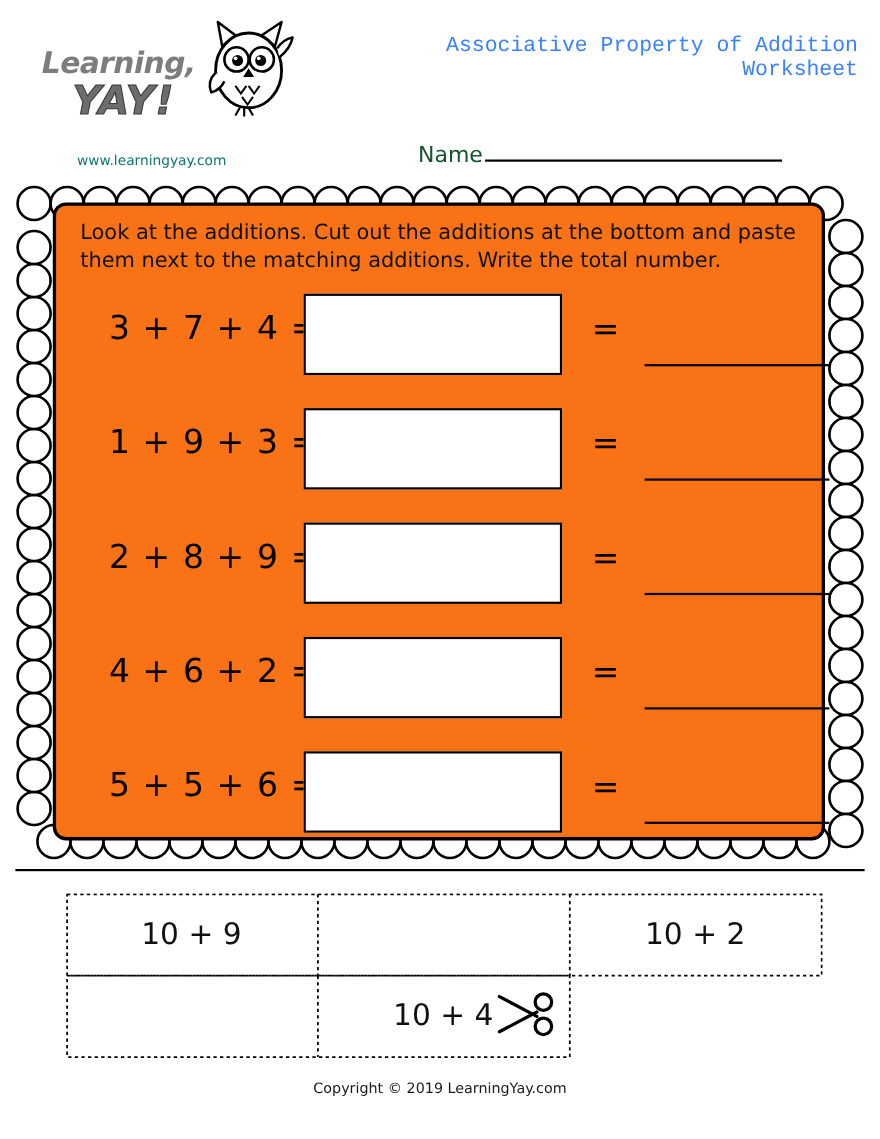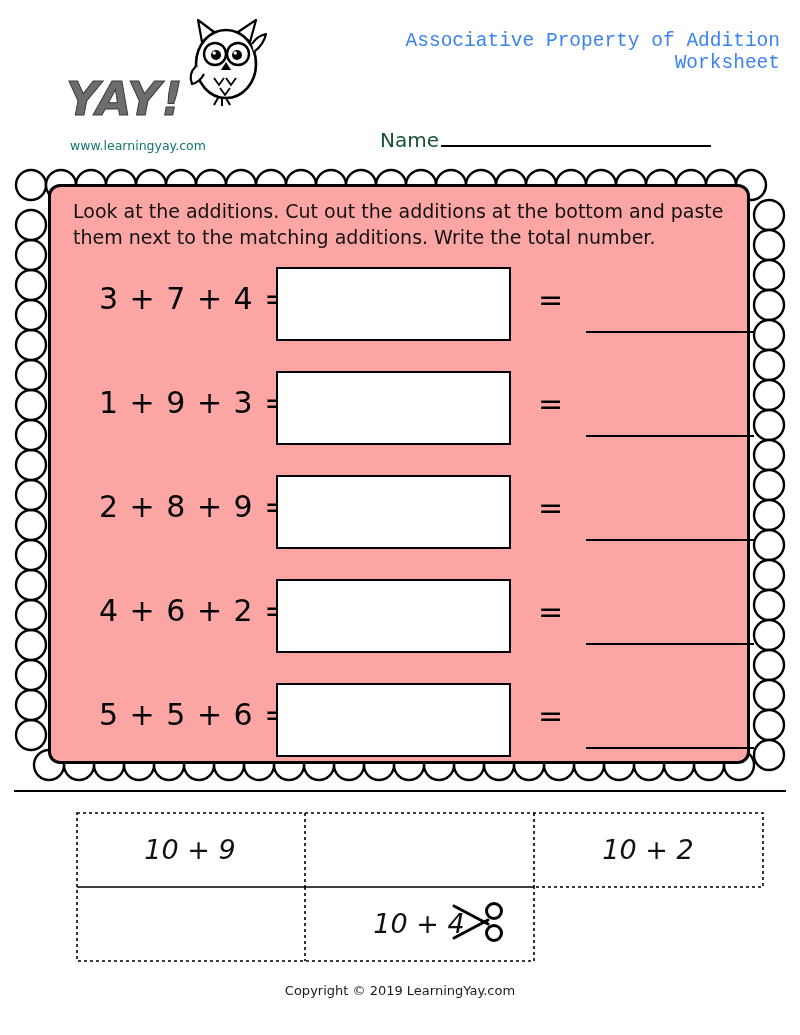--- a/index.html
+++ b/index.html
@@ -39,21 +39,21 @@
     color: #7d7d7d;
     letter-spacing: -0.5px;
   }
   .logo-yay {
     position: absolute;
     left: 36px;
     top: 62px;
     font-family: "DejaVu Sans", sans-serif;
     font-weight: bold;
     font-style: italic;
-    font-size: 46px;
+    font-size: 36px;
     color: #6d6d6d;
     letter-spacing: 1px;
     -webkit-text-stroke: 1px #3a3a3a;
   }
   .logo-url {
     position: absolute;
     left: 40px;
     top: 128px;
     font-size: 12.5px;
     color: #0f766e;
@@ -109,21 +109,21 @@
     top: 0;
   }
   .inner-box {
     position: absolute;
     left: 34px;
     top: 16px;
     width: 702px;
     height: 580px;
     border: 3px solid #000;
     border-radius: 12px;
-    background: #fca5a5;
+    background: #f97316;
     box-sizing: border-box;
   }
 
   .instructions {
     position: absolute;
     left: 22px;
     top: 12px;
     width: 660px;
     font-size: 19px;
     line-height: 1.35;
@@ -176,25 +176,24 @@
   
   .cut-divider {
     position: absolute;
     left: 14px;
     top: 790px;
     width: 772px;
     border-top: 2px solid #000;
   }
   .cut-area {
     position: absolute;
-    left: 76px;
+    left: 60px;
     top: 812px;
     width: 688px;
     height: 158px;
-    font-style: italic;
   }
   .cut-grid {
     position: absolute;
     left: 0;
     top: 0;
   }
   .cut-cell {
     position: absolute;
     font-size: 27px;
     text-align: center;
@@ -221,20 +220,21 @@
     color: #1a1a1a;
     line-height: 1.35;
   }
 </style>
 </head>
 <body>
 
 <div class="header">
 
   <div class="logo-block">
+    <div class="logo-learning">Learning,</div>
     <div class="logo-yay">YAY!</div>
     <div class="logo-url">www.learningyay.com</div>
 
     <svg class="owl" viewBox="0 0 96 100">
 
       <path d="M22 30 L18 8 L34 20 Z" fill="#fff" stroke="#000" stroke-width="2.2" stroke-linejoin="round"></path>
       <path d="M70 30 L76 8 L58 20 Z" fill="#fff" stroke="#000" stroke-width="2.2" stroke-linejoin="round"></path>
 
       <ellipse cx="46" cy="52" rx="30" ry="34" fill="#fff" stroke="#000" stroke-width="2.6"></ellipse>
 

